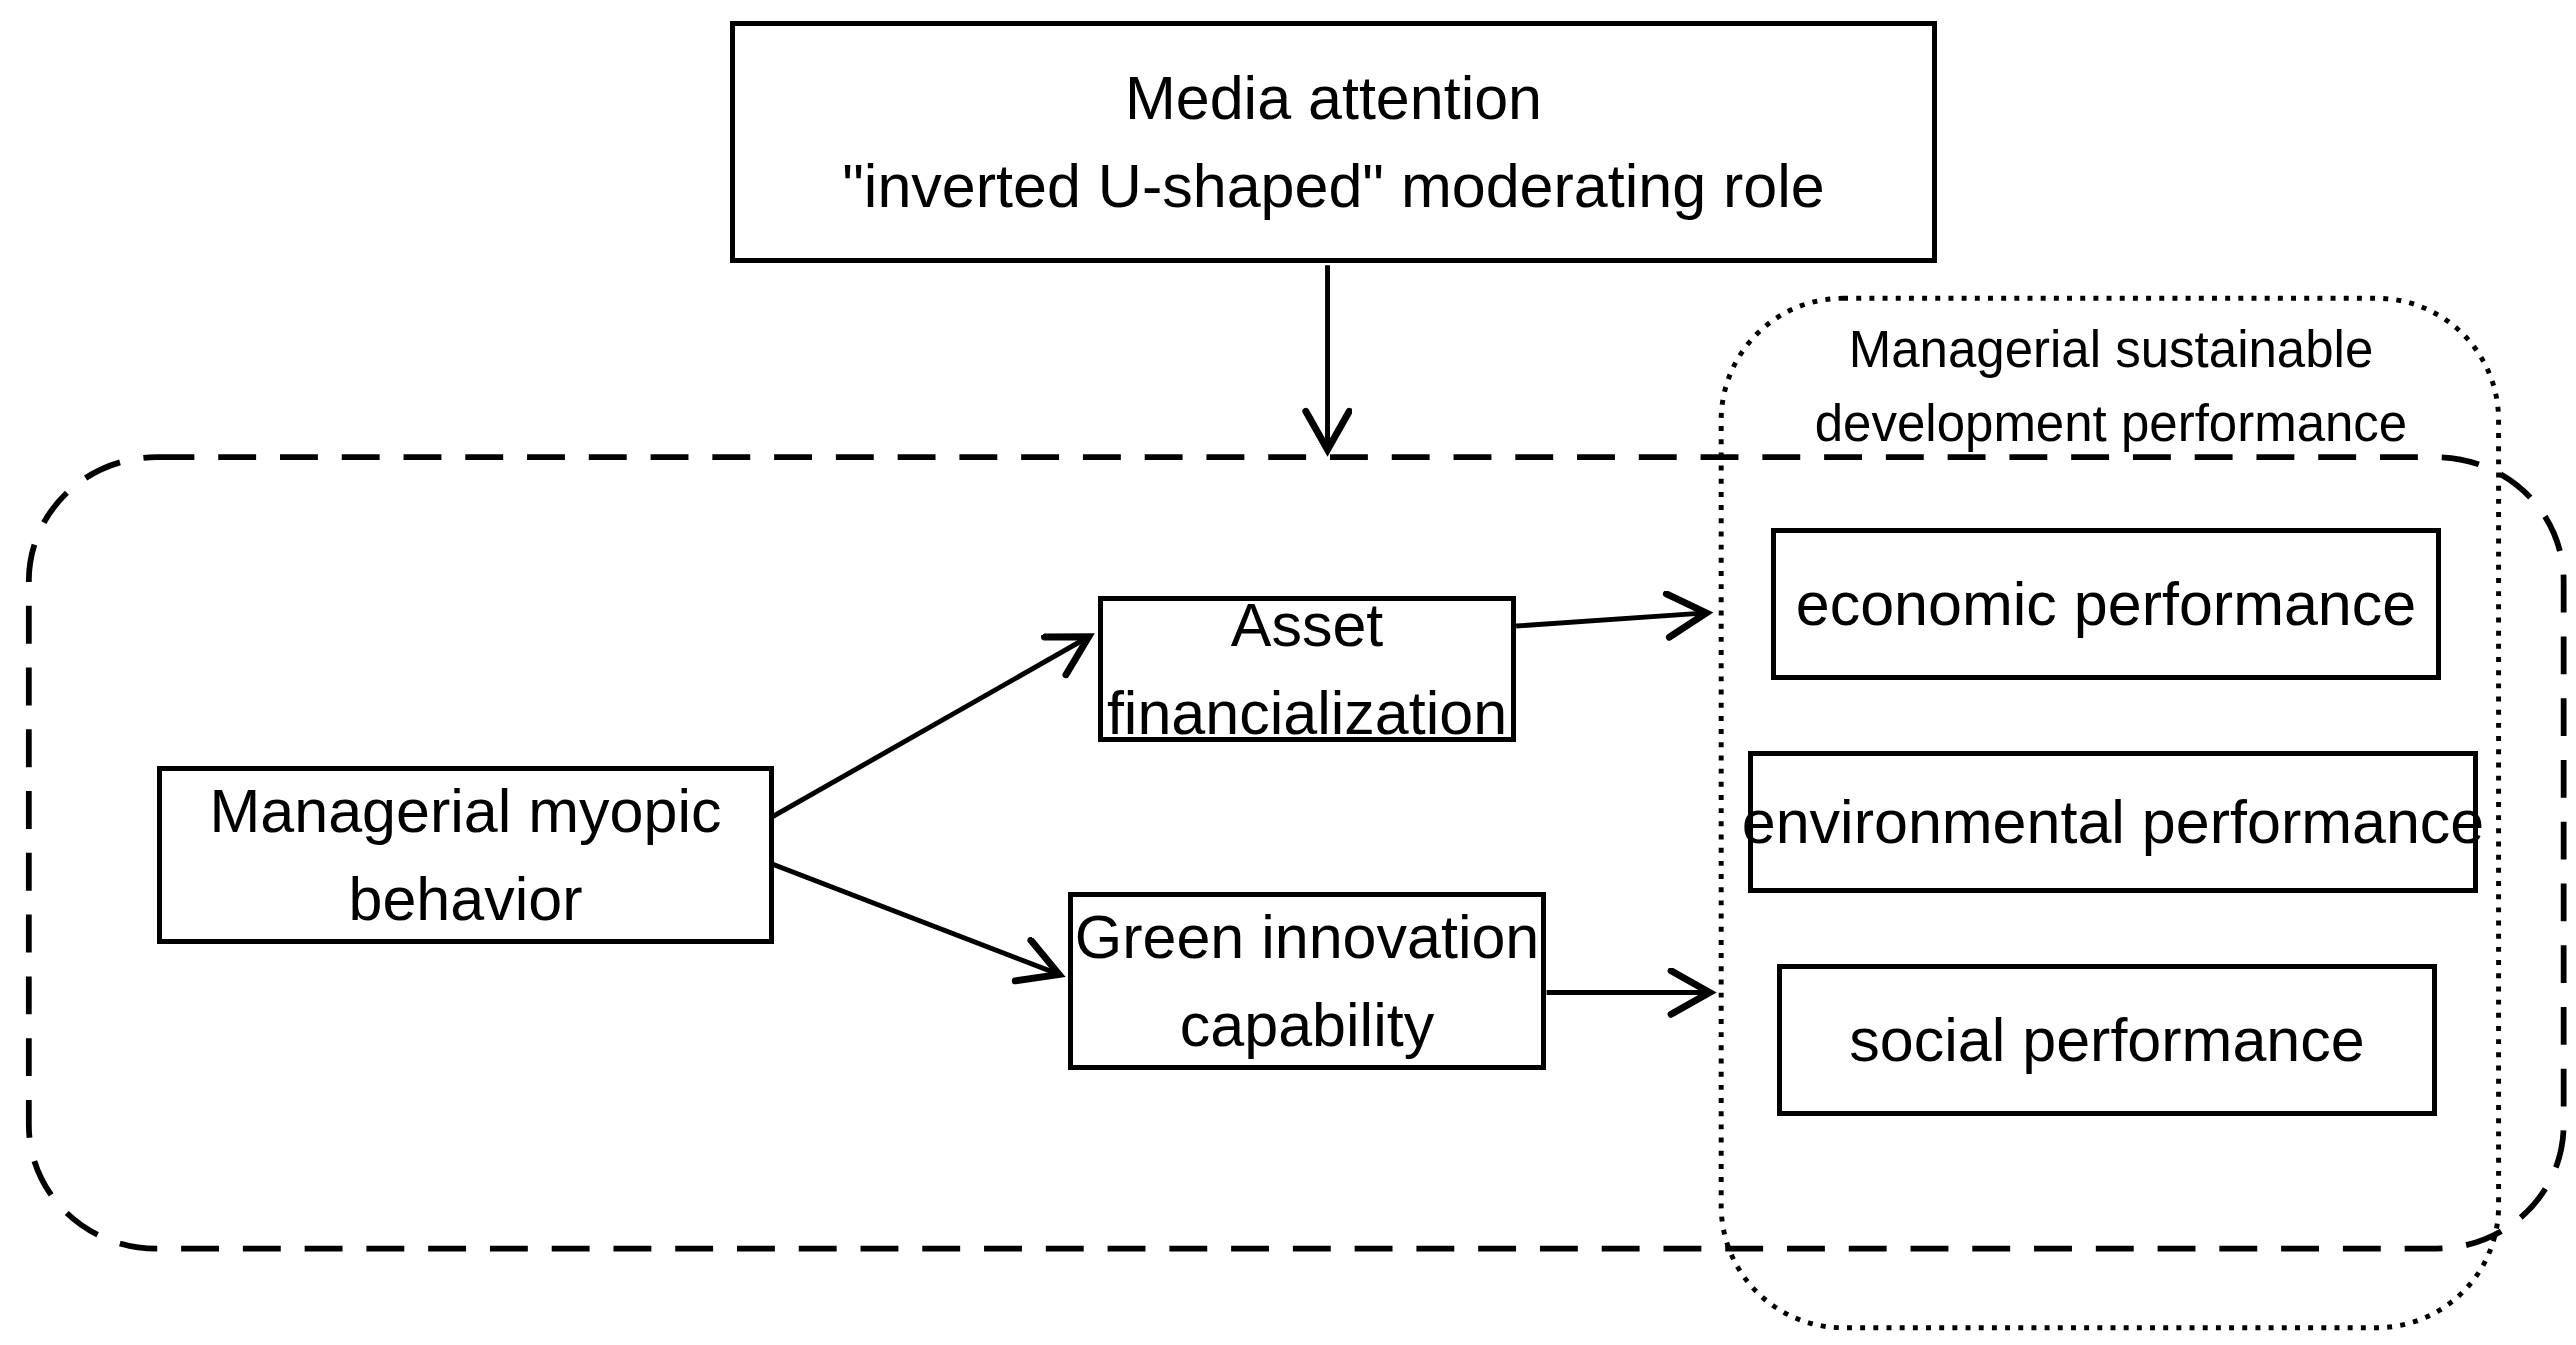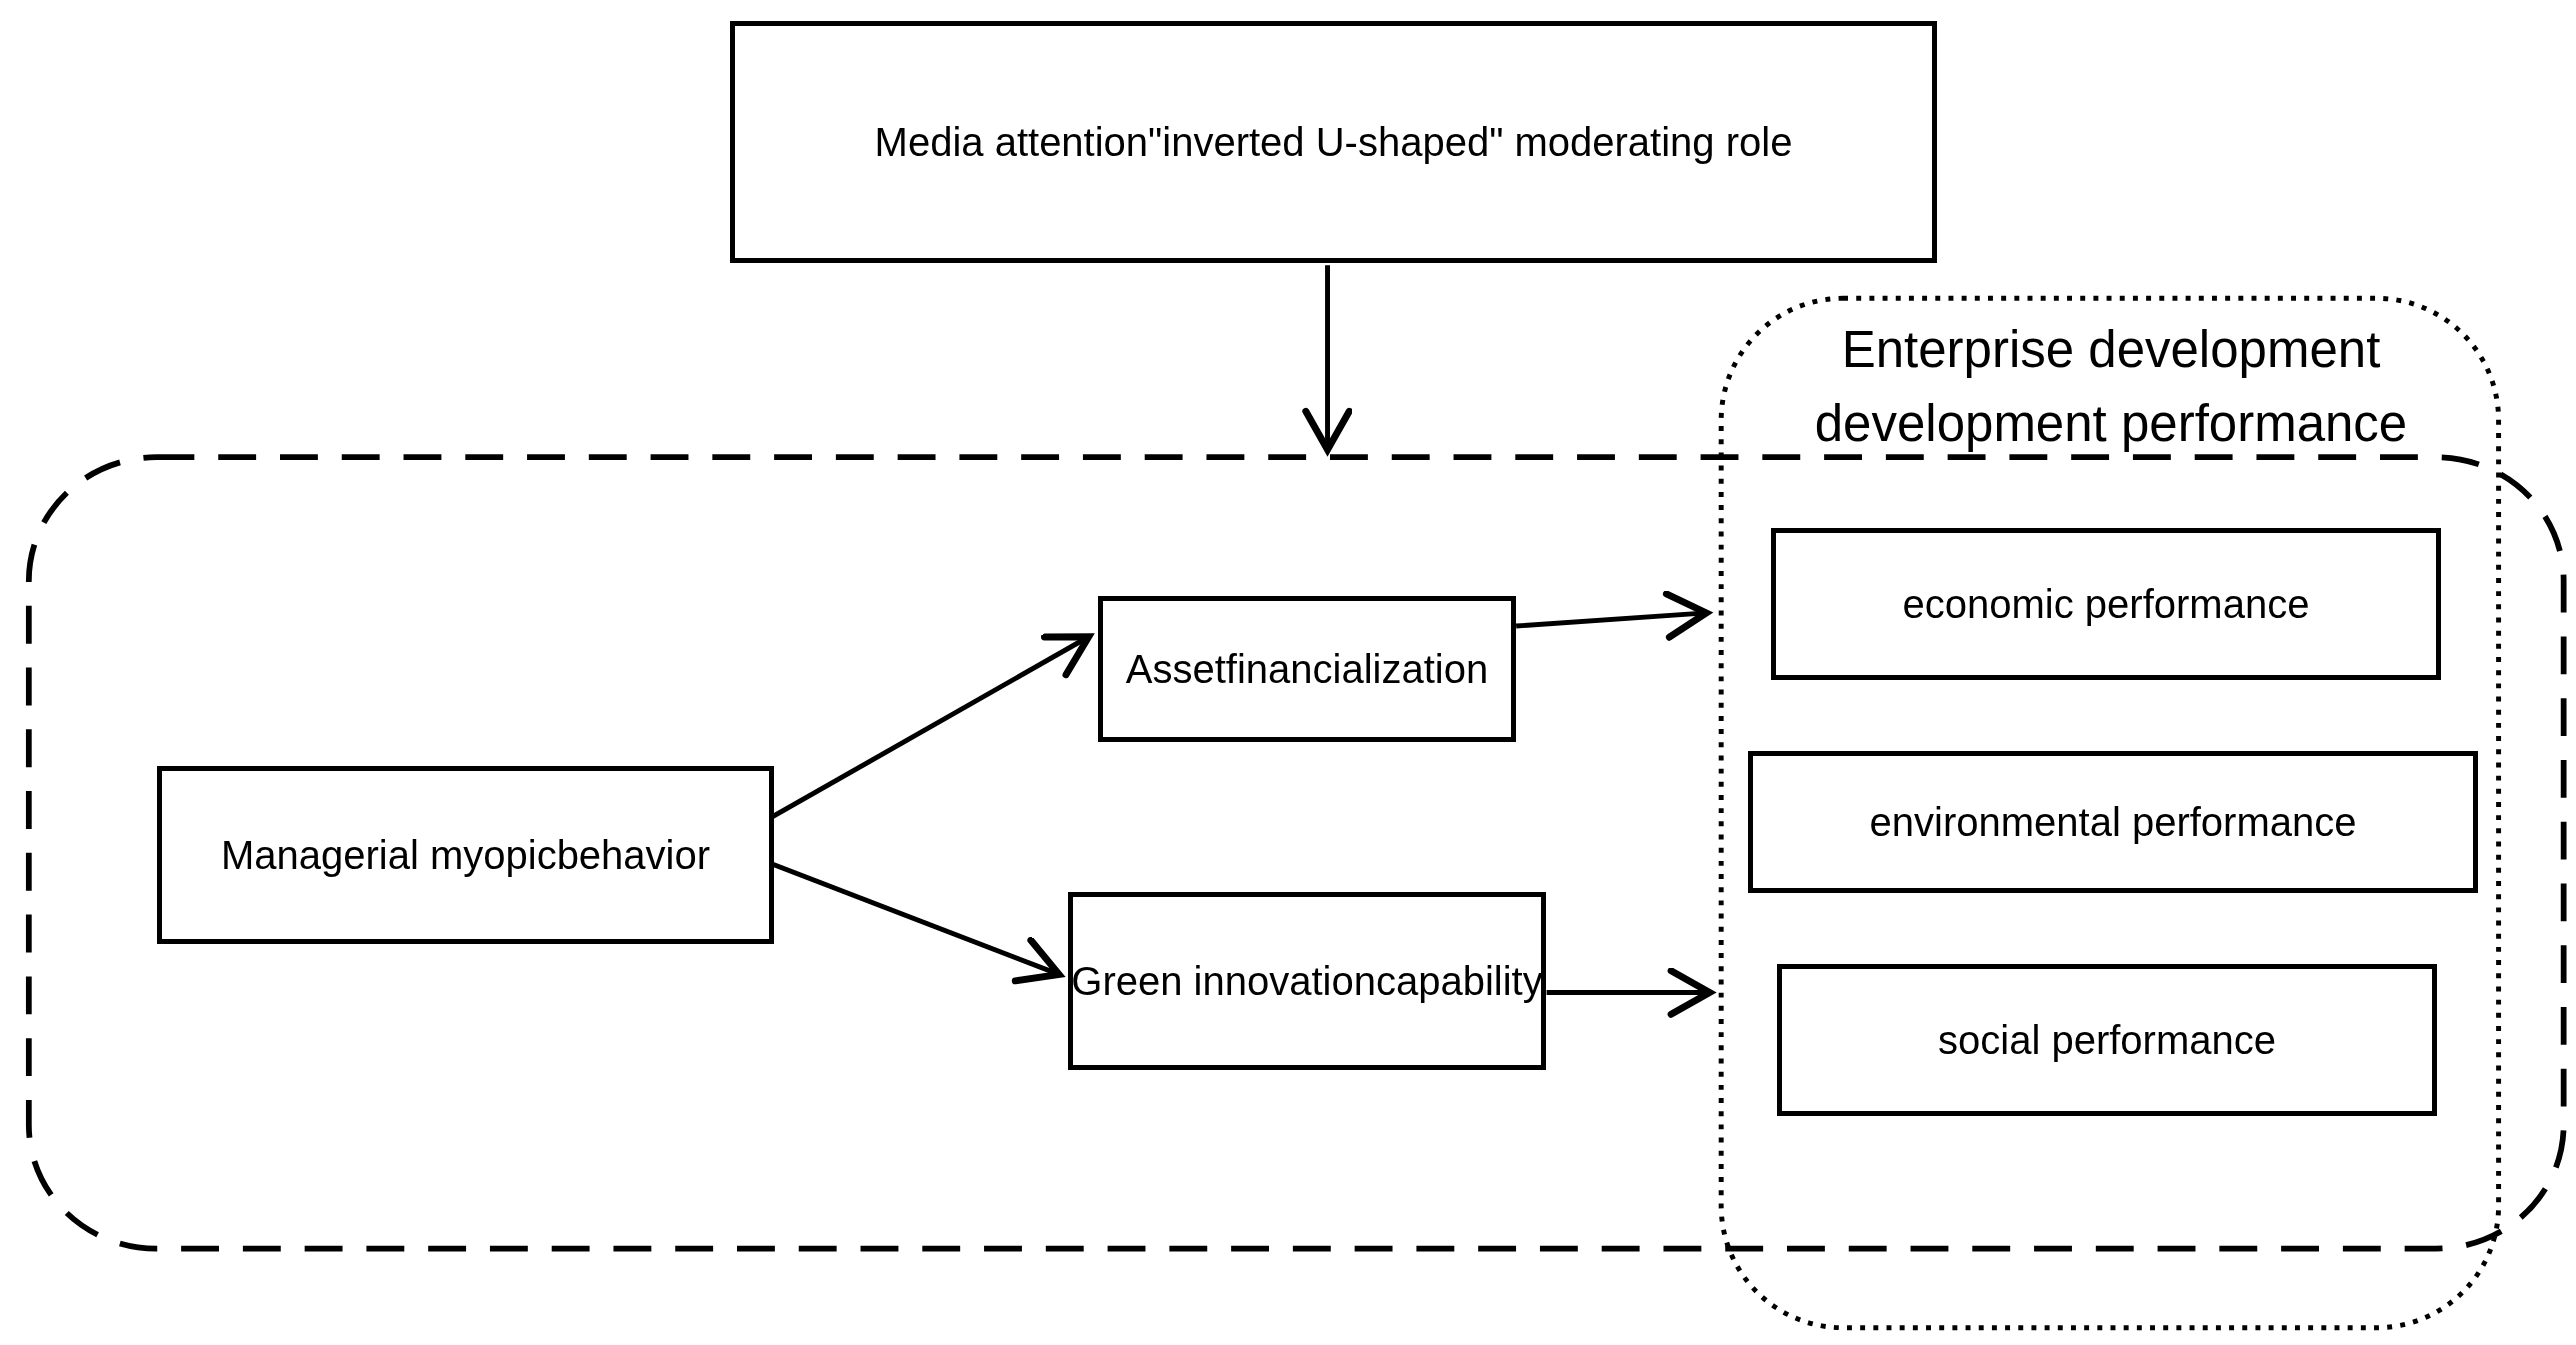--- a/index.html
+++ b/index.html
@@ -21,24 +21,25 @@
     left: 0; top: 0;
     width: 2576px;
     height: 1346px;
   }
   .node {
     position: absolute;
     box-sizing: border-box;
     border: 5px solid #000000;
     background: #ffffff;
     display: flex;
+    flex-direction: column;
     align-items: center;
     justify-content: center;
     text-align: center;
-    font-size: 40px;
+    font-size: 61px;
     line-height: 1.45;
     color: #000000;
   }
   .node .txt { white-space: nowrap; }
   #media-box {
     left: 730px; top: 21.4px; width: 1207px; height: 242px;
     border-width: 5.8px;
   }
   #managerial-box { left: 113px;  top: 766px;  width: 617px; height: 178px; margin-left: 44px; }
   #asset-box      { left: 1098px; top: 564px;  width: 418px; height: 146px; margin-top: 32px; }
@@ -82,21 +83,21 @@
 
     <line x1="1878" y1="1205" x2="2076" y2="1205" stroke="#000000" stroke-width="6" marker-end="url(#arrowhead)"></line>
   </svg>
 
   <div class="node" id="media-box">
     <span class="txt">Media attention</span>
     <span class="txt">"inverted U-shaped" moderating role</span>
   </div>
 
   <div id="enterprise-label">
-    <span class="txt">Enterprise development</span>
+    <span class="txt">Managerial sustainable</span>
     <span class="txt">development performance</span>
   </div>
 
   <div class="node" id="managerial-box">
     <span class="txt">Managerial myopic</span>
     <span class="txt">behavior</span>
   </div>
 
   <div class="node" id="asset-box">
     <span class="txt">Asset</span>

